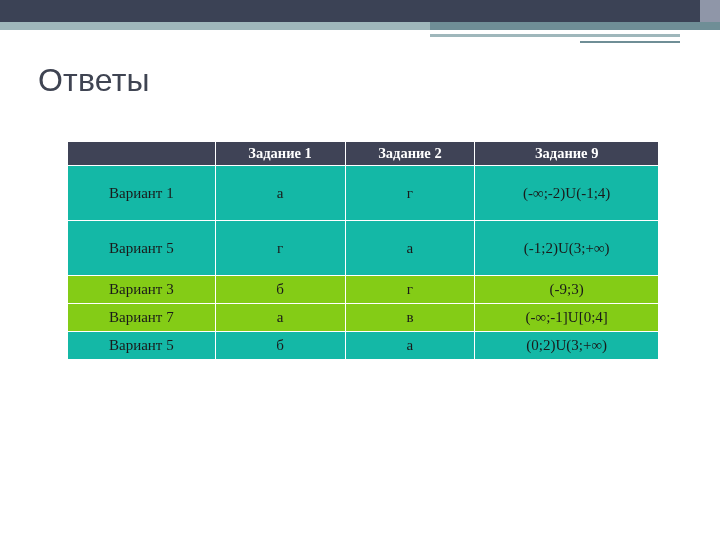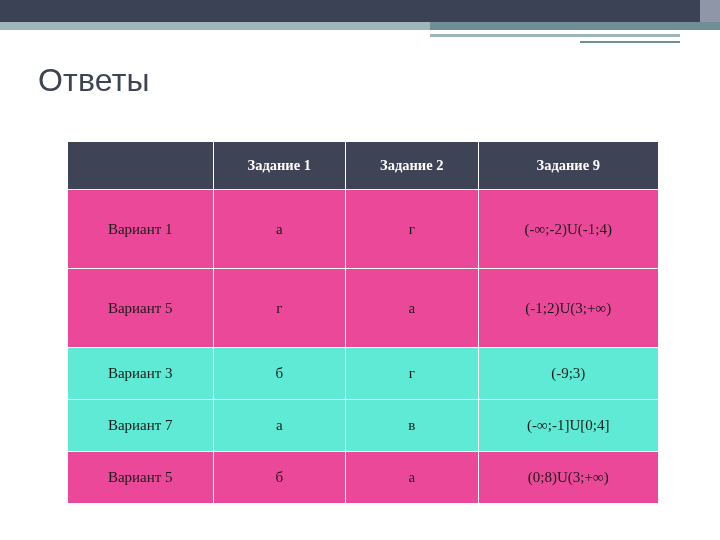--- a/index.html
+++ b/index.html
@@ -94,21 +94,21 @@
   table.answers {
     border-collapse: collapse;
     width: 592px;
     font-family: "Liberation Serif", serif;
     font-size: 15px;
     color: #1a1a1a;
   }
   table.answers th,
   table.answers td {
     border: 1px solid #ffffff;
-    padding: 12px;
+    padding: 0;
     text-align: center;
     vertical-align: middle;
   }
   thead th {
     background: #3f4356;
     color: #ffffff;
     font-family: "Liberation Serif", serif;
     font-weight: bold;
     font-size: 14.5px;
     height: 23px;
@@ -121,22 +121,22 @@
     padding-left: 12px;
   }
   .col-0 { width: 148px; }
   .col-1 { width: 130px; }
   .col-2 { width: 130px; }
   .col-3 { width: 184px; }
 
   tbody tr.tall td { height: 54px; }
   tbody tr.short td { height: 27px; }
 
-  tbody tr.light td { background: #ec4899; }
-  tbody tr.dark  td { background: #5eead4; }
+  tbody tr.light td { background: #14b8a6; }
+  tbody tr.dark  td { background: #84cc16; }
 </style>
 </head>
 <body>
 
 <div class="banner">
   <div class="banner-bar-dark"></div>
   <div class="banner-bar-dark-right"></div>
   <div class="banner-bar-teal"></div>
   <div class="banner-bar-teal2"></div>
   <div class="banner-line-a"></div>
@@ -177,17 +177,17 @@
       <tr class="dark short">
         <td class="col-0 rowlabel">Вариант 7</td>
         <td class="col-1">а</td>
         <td class="col-2">в</td>
         <td class="col-3">(-∞;-1]U[0;4]</td>
       </tr>
       <tr class="light short">
         <td class="col-0 rowlabel">Вариант 5</td>
         <td class="col-1">б</td>
         <td class="col-2">а</td>
-        <td class="col-3">(0;8)U(3;+∞)</td>
+        <td class="col-3">(0;2)U(3;+∞)</td>
       </tr>
     </tbody>
   </table>
 </div>
 
 </body></html>

